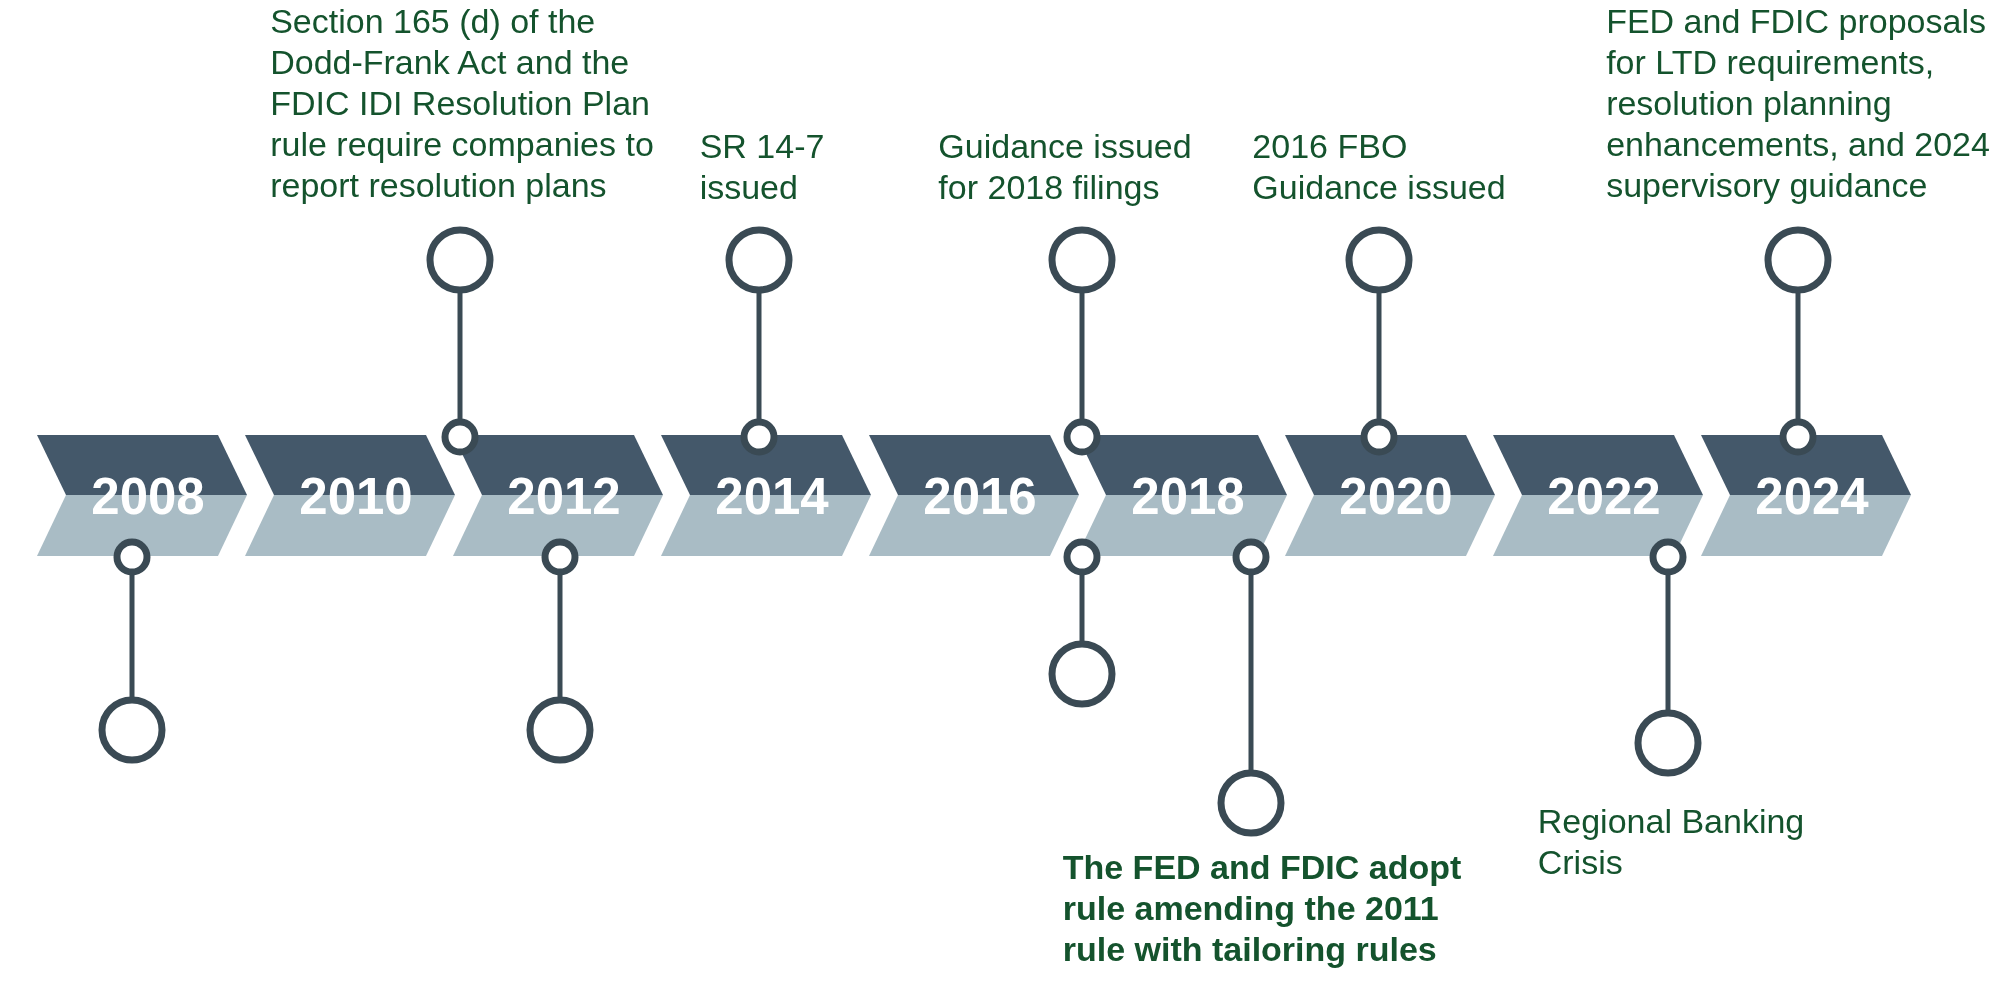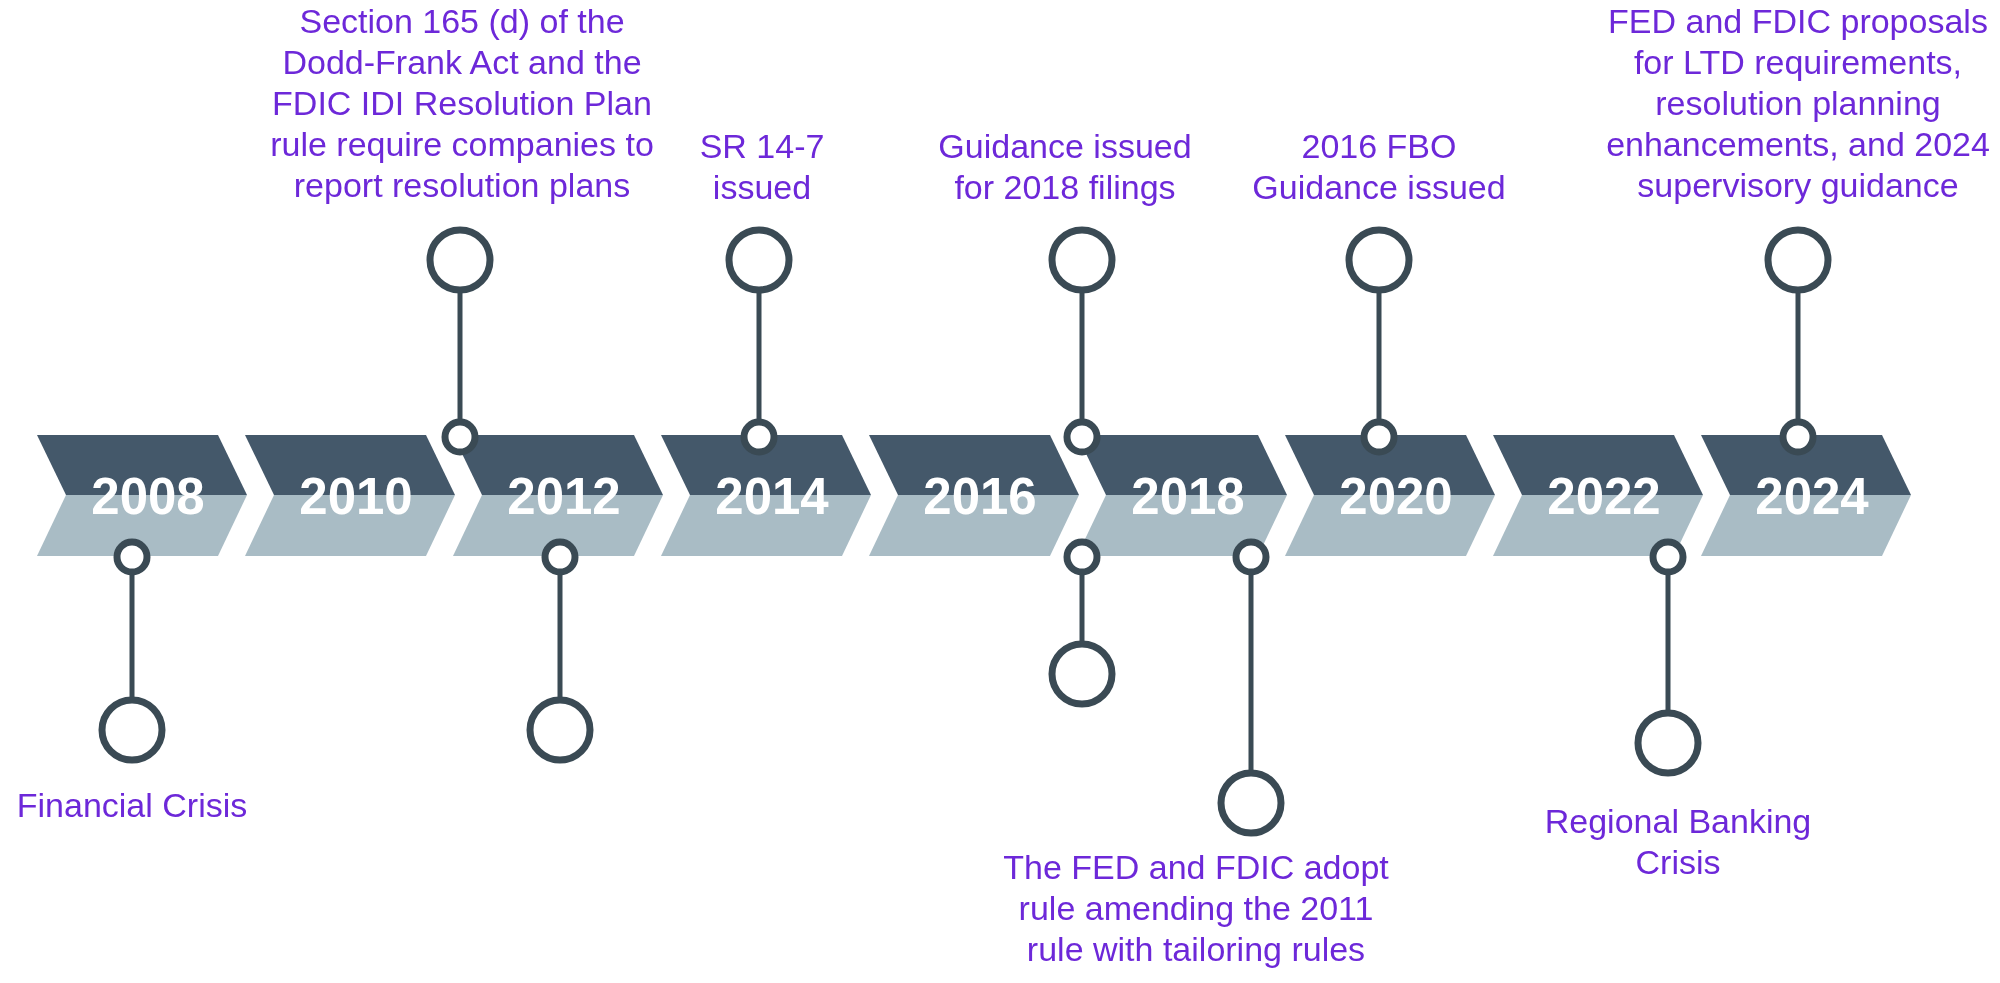--- a/index.html
+++ b/index.html
@@ -24,24 +24,23 @@
     font-family: "Liberation Sans", sans-serif;
     font-size: 51px;
     font-weight: bold;
     fill: #ffffff;
     text-anchor: middle;
   }
   .event-text {
     position: absolute;
     transform: translateX(-50%);
     white-space: pre-line;
-    text-align: center;
     font-size: 34px;
     line-height: 41px;
-    color: #6d28d9;
+    color: #14532d;
     width: max-content;
   }
   .seg-top { fill: #44586a; }
   .seg-bottom { fill: #a9bcc5; }
   .stem { stroke: #3a4a54; stroke-width: 5; }
   .dot-small { fill: #ffffff; stroke: #3a4a54; stroke-width: 7; }
   .dot-large { fill: #ffffff; stroke: #3a4a54; stroke-width: 7; }
 </style>
 </head>
 <body>
@@ -159,20 +158,19 @@
   <div class="event-text" style="left:1065px; top:126px;">Guidance issued
 for 2018 filings</div>
   <div class="event-text" style="left:1379px; top:126px;">2016 FBO
 Guidance issued</div>
   <div class="event-text" style="left:1798px; top:1px;">FED and FDIC proposals
 for LTD requirements,
 resolution planning
 enhancements, and 2024
 supervisory guidance</div>
 
-  <div class="event-text" style="left:132px; top:785px;">Financial Crisis</div>
-  <div class="event-text" style="left:1196px; top:847px;">The FED and FDIC adopt
+  <div class="event-text" style="left:1262px; top:847px;font-weight:bold;">The FED and FDIC adopt
 rule amending the 2011
 rule with tailoring rules</div>
-  <div class="event-text" style="left:1671px; top:801px;margin-left:7px;">Regional Banking
+  <div class="event-text" style="left:1671px; top:801px;">Regional Banking
 Crisis</div>
 
 </div>
 
 </body></html>

